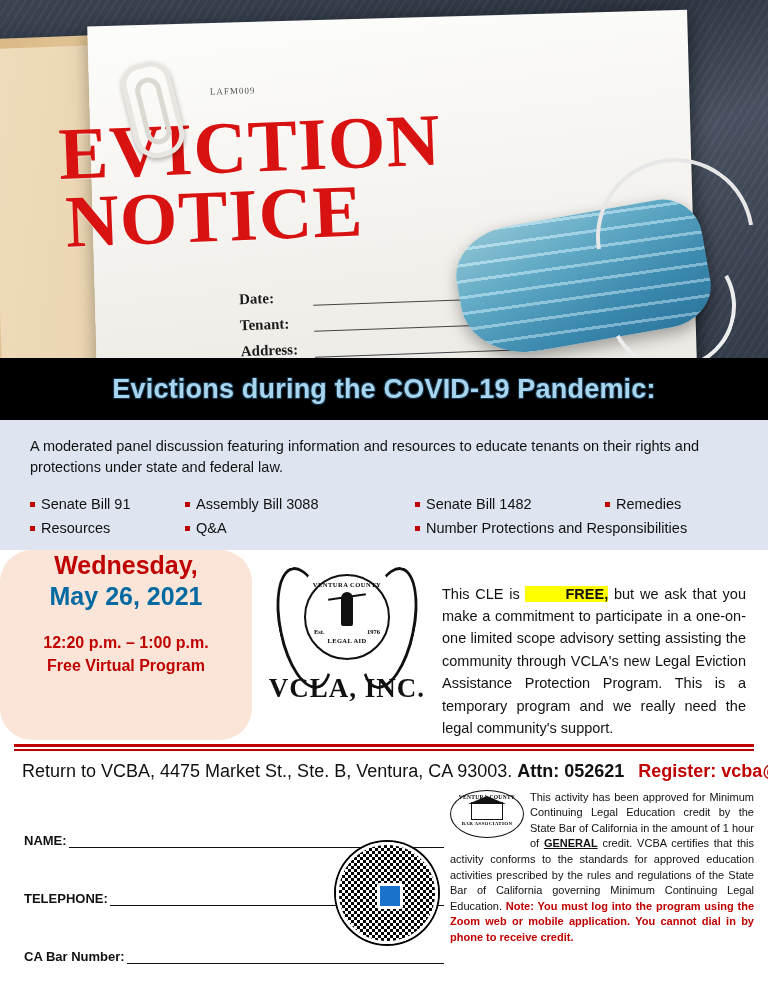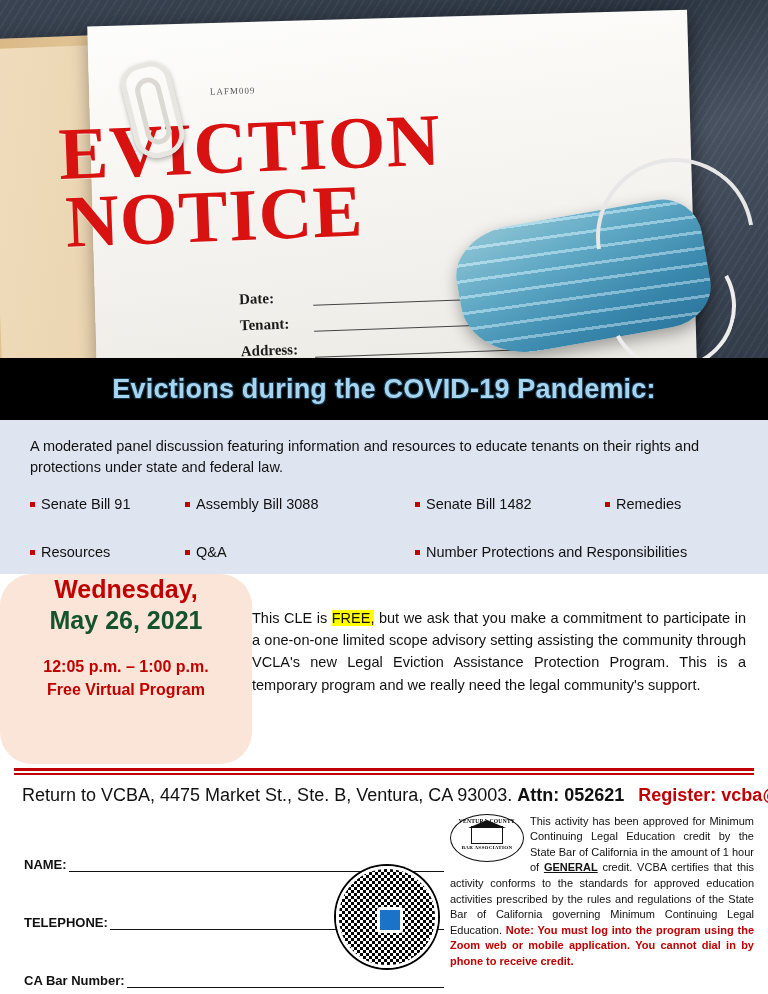--- a/index.html
+++ b/index.html
@@ -214,21 +214,21 @@
   .intro {
     font-size: 14.5px;
     color: #111;
     line-height: 1.45;
     margin: 0 0 18px 0;
     max-width: 690px;
   }
   .topic-grid {
     display: grid;
     grid-template-columns: 155px 230px 190px auto;
-    row-gap: 32px;
+    row-gap: 8px;
     font-size: 14.5px;
     color: #111;
   }
   .topic {
     display: flex;
     align-items: baseline;
     gap: 6px;
   }
   .topic .sq {
     display: inline-block;
@@ -252,21 +252,21 @@
     box-sizing: border-box;
     border-radius: 32px;
   }
   .date-box .dl1,
   .date-box .dl2 {
     font-size: 25px;
     font-weight: bold;
     color: #c00000;
     line-height: 1.25;
   }
-  .date-box .dl2 { color: #14532d; }
+  .date-box .dl2 { color: #0369a1; }
   .date-box .time,
   .date-box .free {
     font-size: 16px;
     font-weight: bold;
     color: #c00000;
     line-height: 1.45;
   }
   .date-box .time { margin-top: 18px; }
 
   .logo-box {
@@ -358,21 +358,22 @@
     box-sizing: border-box;
   }
   .cle-text {
     font-size: 14.5px;
     line-height: 1.55;
     color: #111;
     text-align: justify;
   }
   .hl {
     background: #ffff00;
-    font-weight: normal;
+    font-weight: bold;
+    padding-left: 40px;
   }
 
   
   .divider {
     height: 3px;
     background: #c00000;
     margin: 4px 14px 0 14px;
   }
   .divider2 {
     height: 1.5px;
@@ -578,24 +579,40 @@
       <span class="sq"></span>
       <span>Number Protections and Responsibilities</span>
     </div>
   </div>
 </div>
 
 <div class="middle">
   <div class="date-box">
     <div class="dl1">Wednesday,</div>
     <div class="dl2">May 26, 2021</div>
-    <div class="time">12:05 p.m. – 1:00 p.m.</div>
+    <div class="time">12:20 p.m. – 1:00 p.m.</div>
     <div class="free">Free Virtual Program</div>
   </div>
 
+  <div class="logo-box">
+    <div class="logo-wrap">
+      <div class="wreath-l"></div>
+      <div class="wreath-r"></div>
+      <div class="seal">
+        <div class="seal-top">VENTURA COUNTY</div>
+        <div class="lady"></div>
+        <div class="est">
+          <span>Est.</span>
+          <span>1976</span>
+        </div>
+        <div class="seal-bot">LEGAL AID</div>
+      </div>
+      <div class="vcla-text">VCLA, INC.</div>
+    </div>
+  </div>
 
   <div class="cle-box">
     <p class="cle-text"><span>This CLE is </span><span class="hl">FREE,</span><span> but we ask that you make a commitment to participate in a one-on-one limited scope advisory setting assisting the community through VCLA's new Legal Eviction Assistance Protection Program. This is a temporary program and we really need the legal community's support.</span></p>
   </div>
 </div>
 
 <div class="divider"></div>
 <div class="divider2"></div>
 
 <div class="return-row">

